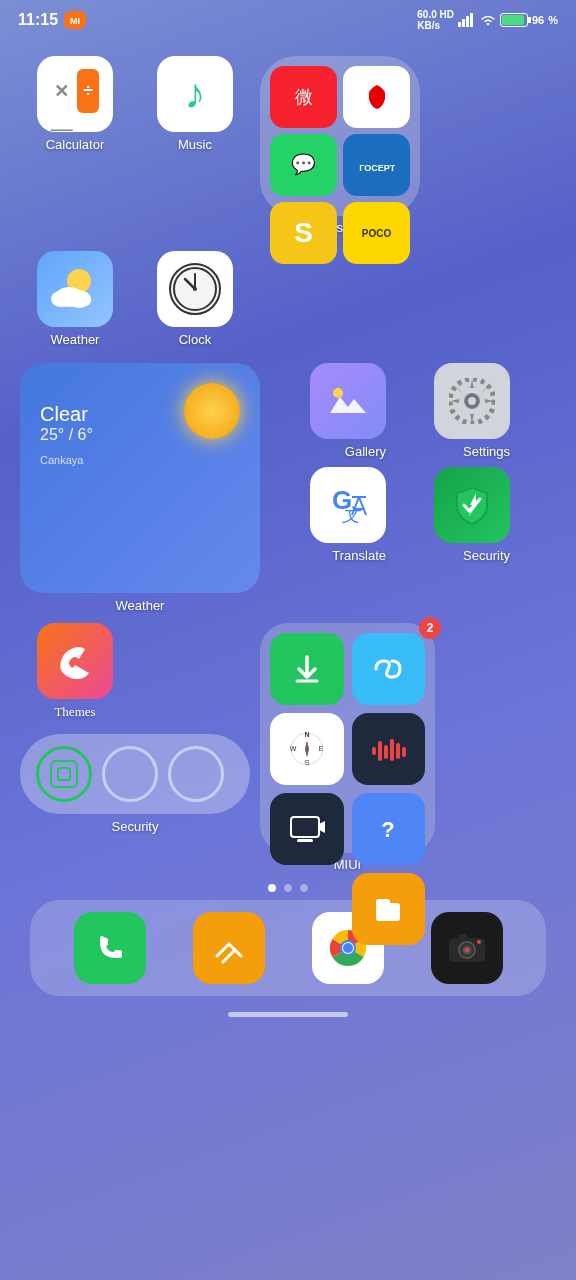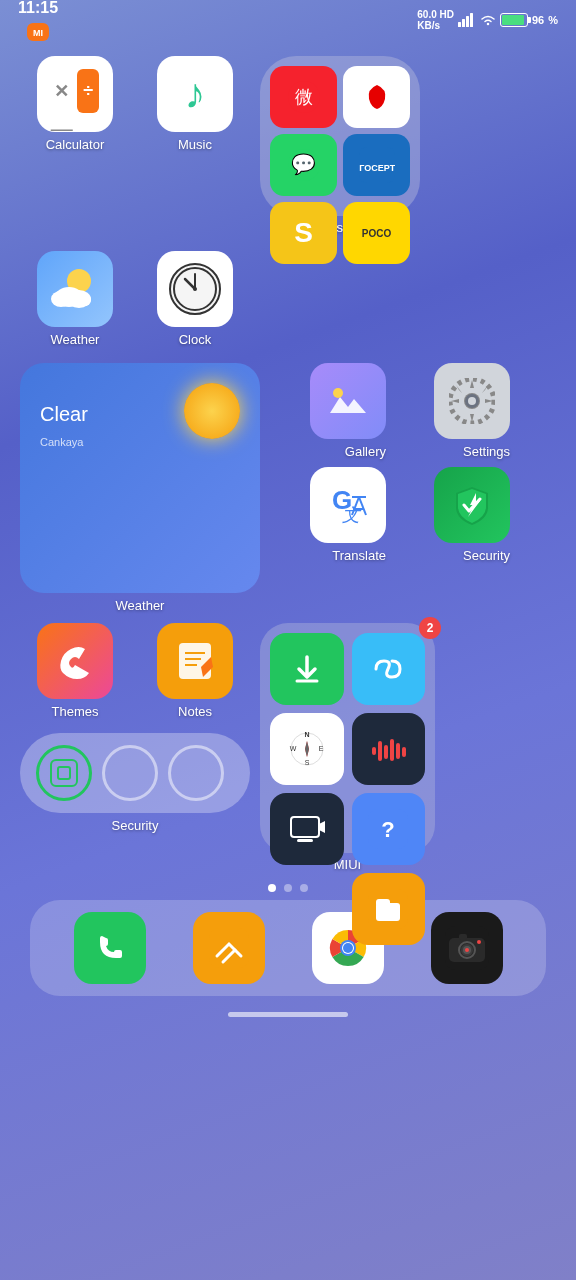--- a/index.html
+++ b/index.html
@@ -17,21 +17,21 @@
     .status-bar {
       display: flex;
       justify-content: space-between;
       align-items: center;
       padding: 8px 18px 4px;
       color: white;
       font-size: 15px;
       font-weight: 600;
       height: 36px;
     }
-    .status-left { display: flex; align-items: center; gap: 6px; flex-direction: column; }
+    .status-left { display: flex; align-items: center; gap: 6px; }
     .status-right { display: flex; align-items: center; gap: 4px; font-size: 11px; }
     .mi-icon {
       width: 22px; height: 18px;
       background: #f97316;
       border-radius: 6px;
       display: flex; align-items: center; justify-content: center;
       font-size: 10px; color: white; font-weight: bold;
     }
     .battery-bar {
       width: 28px; height: 14px;
@@ -432,20 +432,21 @@
       <span class="app-label">Clock</span>
     </div>
   </div>
 
   <div class="mid-section">
 
     <div style="display:flex;flex-direction:column;align-items:center;">
       <div class="weather-widget">
         <div class="weather-sun"></div>
         <div class="weather-condition">Clear</div>
+        <div class="weather-range">25° / 6°</div>
         <div class="weather-city">Cankaya</div>
       </div>
       <div class="widget-label">Weather</div>
     </div>
 
     <div class="right-apps">
 
       <div class="right-app-item">
         <div class="right-app-icon gallery-bg">
           <svg width="44" height="44" viewBox="0 0 44 44">
@@ -500,43 +501,31 @@
           </svg>
         </div>
         <span class="right-app-label">Security</span>
       </div>
     </div>
   </div>
 
   <div class="bottom-section" style="margin-top:10px;">
     <div style="display:flex;flex-direction:column;gap:8px;">
 
-      <div style="display:flex;gap:10px;">
+      <div style="display:flex;gap:26px;font-family:Liberation Serif, serif;">
 
         <div class="app-item">
           <div class="icon themes-icon">
             <svg width="44" height="44" viewBox="0 0 44 44">
               <path d="M10 34 Q6 30 8 22 Q10 14 18 10 Q26 6 32 10 L26 20 Q22 16 18 20 Q14 24 18 28 Q20 30 22 26 L36 34 Q32 40 24 40 Q16 40 10 34Z" fill="white"></path>
             </svg>
           </div>
           <span class="app-label">Themes</span>
         </div>
 
-        <div class="app-item">
-          <div class="icon notes-icon">
-            <svg width="44" height="44" viewBox="0 0 44 44">
-              <rect x="6" y="4" width="32" height="36" rx="4" fill="white" opacity="0.9"></rect>
-              <line x1="12" y1="14" x2="32" y2="14" stroke="#f59e0b" stroke-width="2"></line>
-              <line x1="12" y1="20" x2="28" y2="20" stroke="#f59e0b" stroke-width="2"></line>
-              <line x1="12" y1="26" x2="24" y2="26" stroke="#f59e0b" stroke-width="2"></line>
-              <path d="M28 28 L38 18 L40 28 L30 38Z" fill="#f97316"></path>
-            </svg>
-          </div>
-          <span class="app-label">Notes</span>
-        </div>
       </div>
 
       <div style="display:flex;flex-direction:column;align-items:center;">
         <div class="security-widget">
 
           <div class="toggle-circle">
             <div class="toggle-inner">
               <svg width="16" height="16" viewBox="0 0 16 16">
                 <rect x="2" y="2" width="12" height="12" rx="2" fill="none" stroke="#22c55e" stroke-width="2"></rect>
               </svg>

